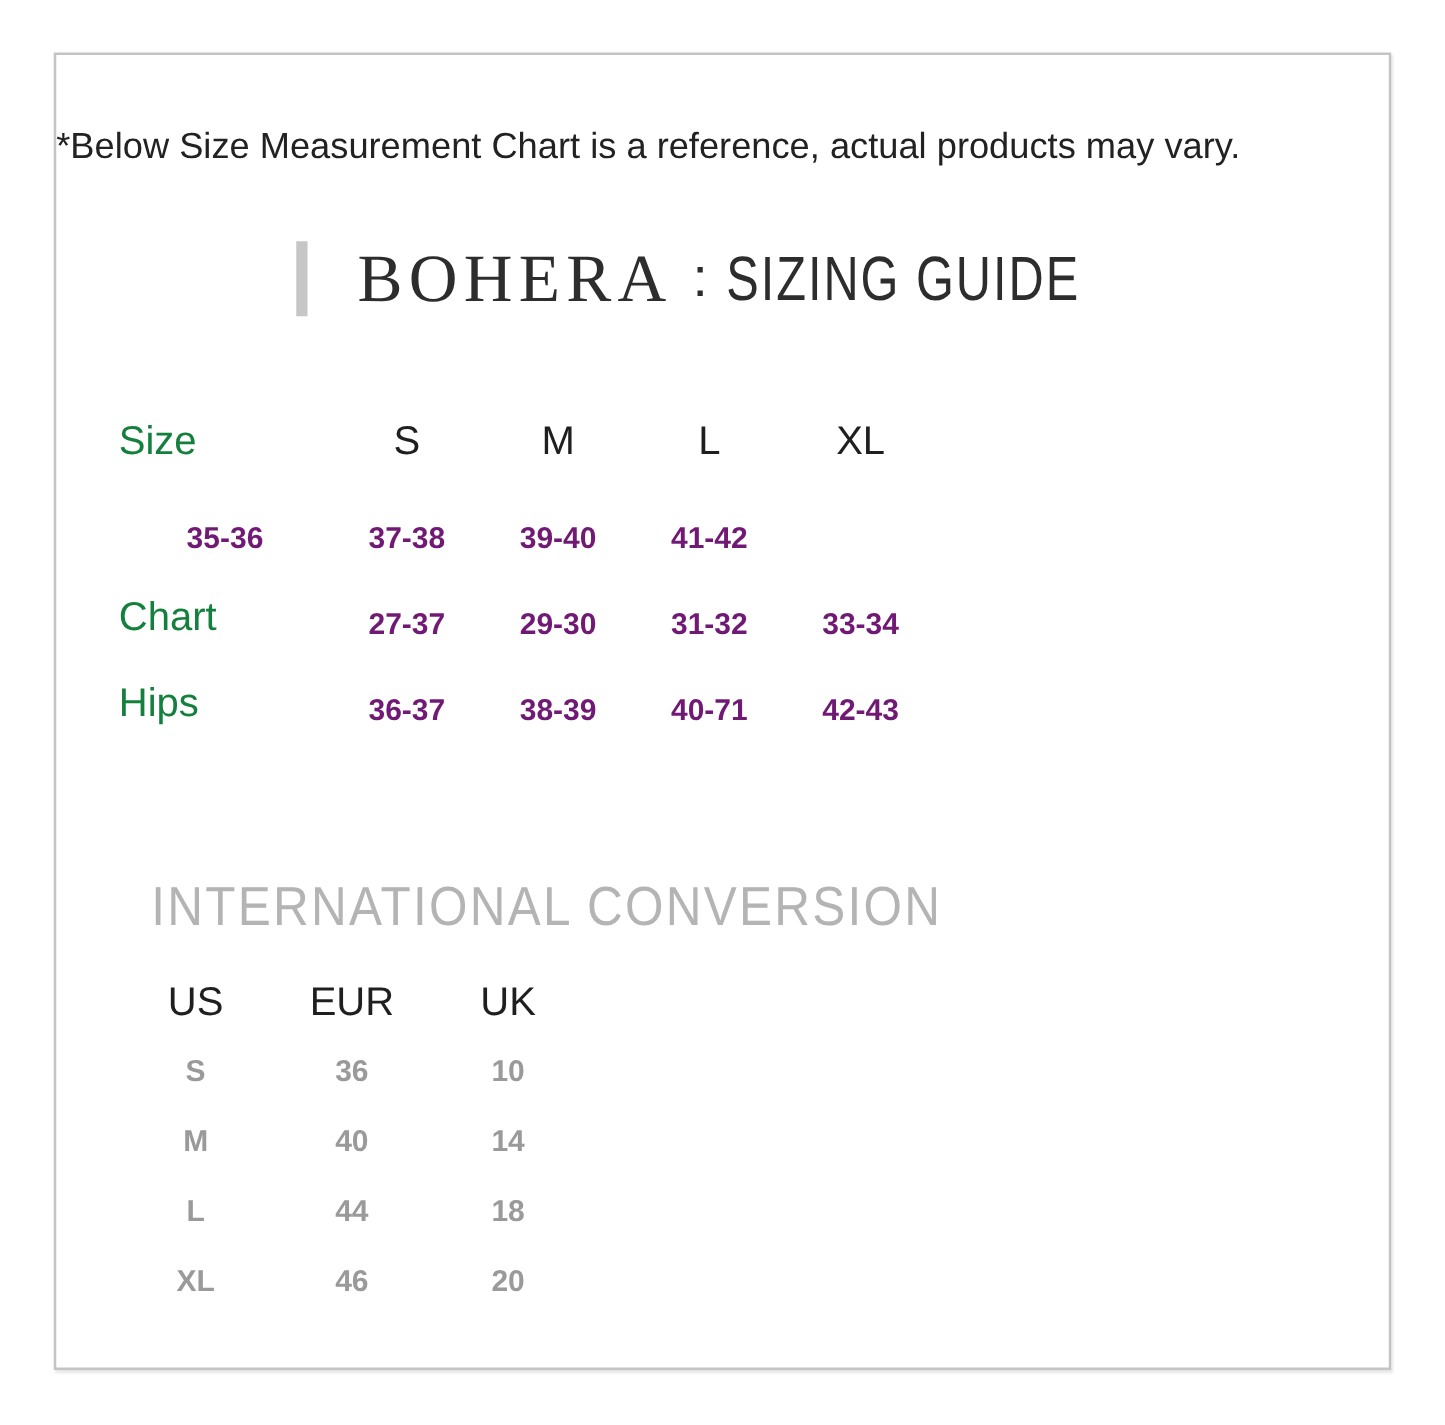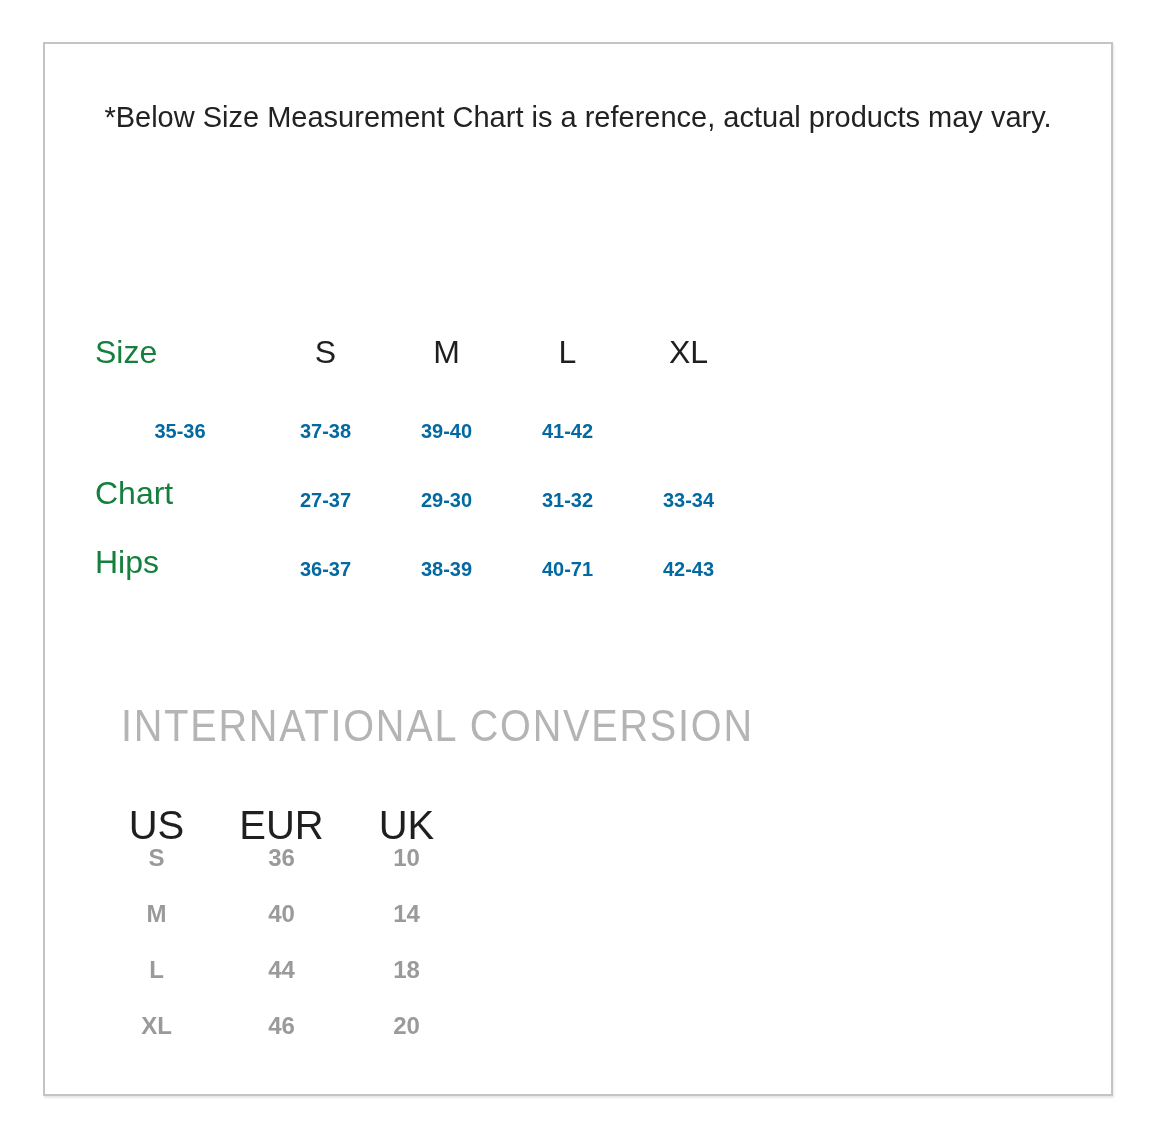--- a/index.html
+++ b/index.html
@@ -19,21 +19,21 @@
     height: 1050px;
     background: #ffffff;
     border: 2px solid #c4c4c4;
     box-shadow: 1px 2px 2px rgba(0,0,0,0.10);
   }
   .disclaimer {
     position: absolute;
     left: 0;
     right: 0;
     top: 56px;
-    text-align: center;
+    text-align: left;
     font-size: 29px;
     line-height: 34px;
     color: #222222;
     white-space: nowrap;
   }
   .title-row {
     position: absolute;
     left: 192px;
     top: 148px;
     height: 62px;
@@ -83,24 +83,24 @@
     color: #15803d;
     text-align: left;
   }
   .shd {
     font-size: 32px;
     line-height: 36px;
     color: #1f1f1f;
     text-align: center;
   }
   .sval {
-    font-size: 20px;
+    font-size: 24px;
     line-height: 28px;
     font-weight: bold;
-    color: #0369a1;
+    color: #701a75;
     text-align: center;
     margin-top: 11px;
   }
   .conv-title {
     position: absolute;
     left: 76px;
     top: 660px;
     font-size: 44px;
     line-height: 44px;
     letter-spacing: 2px;
@@ -110,41 +110,46 @@
     white-space: nowrap;
   }
   
   .cgrid {
     position: absolute;
     left: 49px;
     display: grid;
     grid-template-columns: 125px 125px 125px;
   }
   .chd {
-    font-size: 40px;
+    font-size: 32px;
     line-height: 38px;
     color: #1f1f1f;
     text-align: center;
-    margin-top: 24px;
   }
   .cval {
     font-size: 24px;
     line-height: 28px;
     font-weight: bold;
     color: #9a9a9a;
     text-align: center;
   }
 </style>
 </head>
 <body>
 
 <div class="canvas">
 
   <div class="disclaimer">*Below Size Measurement Chart is a reference, actual products may vary.</div>
 
+  <div class="title-row">
+    <div class="accent-bar"></div>
+    <span class="brand">BOHERA</span>
+    <span class="title-colon">:</span>
+    <span class="title-suffix">SIZING GUIDE</span>
+  </div>
 
   <div class="sgrid" style="top:290px">
     <div class="slabel">Size</div>
     <div class="shd">S</div>
     <div class="shd">M</div>
     <div class="shd">L</div>
     <div class="shd">XL</div>
   </div>
 
   <div class="sgrid" style="top:362px">

